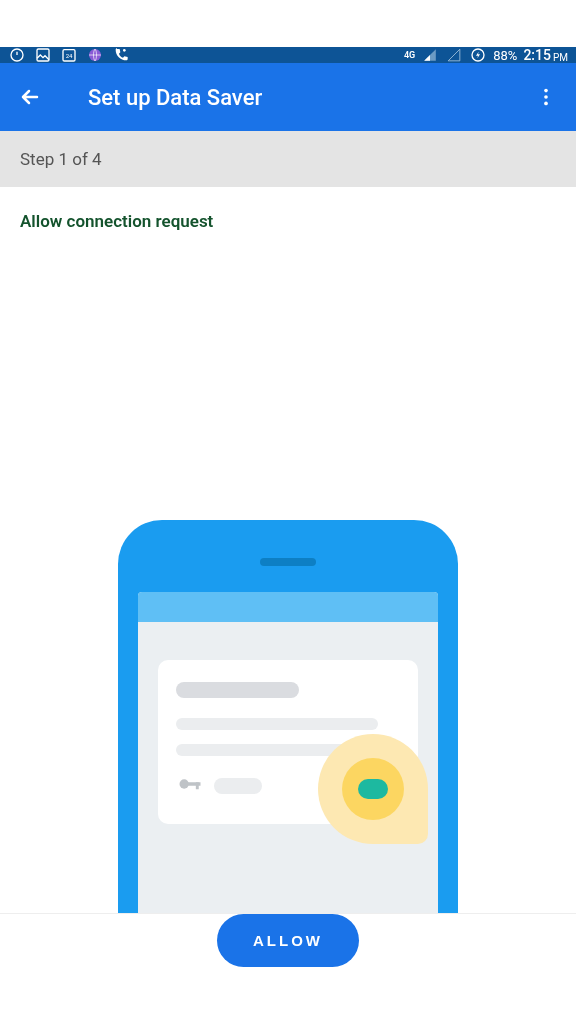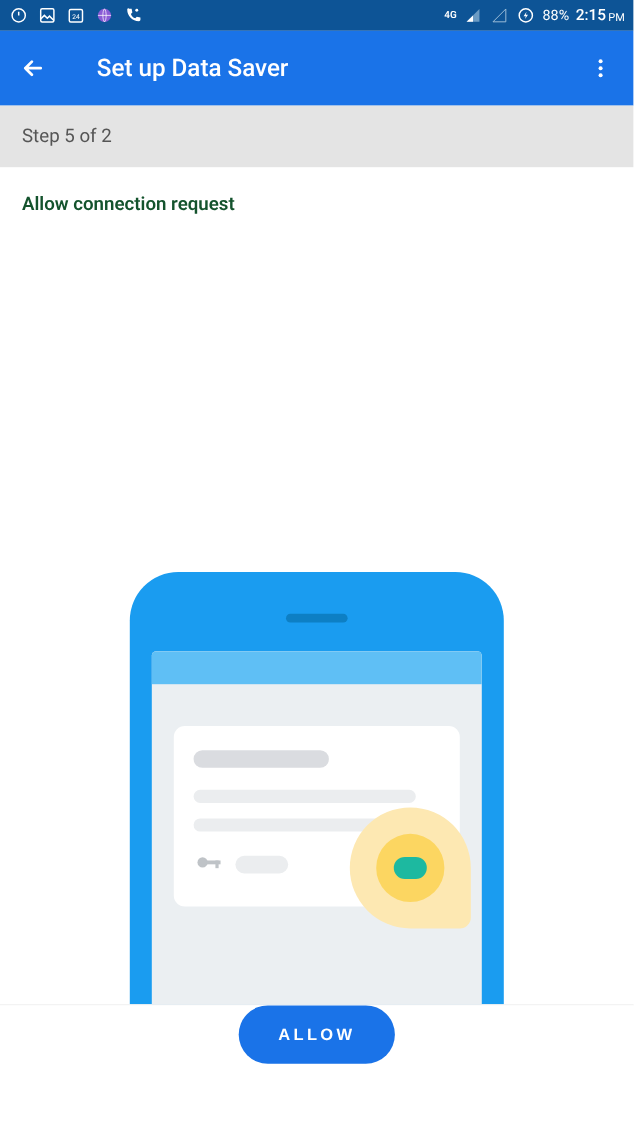--- a/index.html
+++ b/index.html
@@ -1,17 +1,17 @@
 <!DOCTYPE html>
 <html><head>
 <meta charset="utf-8">
 <style>
   * { box-sizing: border-box; margin: 0; padding: 0; }
   html, body { width: 576px; height: 1024px; font-family: Roboto, Arial, sans-serif; background: #fff; overflow: hidden; }
-  .status-bar { height: 28px; background: #0d5496; display: flex; align-items: center; justify-content: space-between; padding: 0 8px; color: #fff; font-size: 13px; }
+  .status-bar { height: 16px; background: #0d5496; display: flex; align-items: center; justify-content: space-between; padding: 0 8px; color: #fff; font-size: 13px; margin-top: 47px; }
   .status-left { display: flex; align-items: center; gap: 8px; }
   .status-right { display: flex; align-items: center; gap: 6px; }
   .sicon { width: 18px; height: 18px; display: inline-flex; align-items: center; justify-content: center; }
   .ampm { font-size: 10px; margin-left: 2px; }
   .app-bar { height: 68px; background: #1a73e8; display: flex; align-items: center; padding: 0 16px; color: #fff; gap: 12px; }
   .back { width: 28px; height: 28px; display: flex; align-items: center; justify-content: center; margin-right: 32px; }
   .title { font-size: 22px; font-weight: 500; flex: 1; }
   .overflow { width: 28px; height: 28px; display: flex; align-items: center; justify-content: center; }
   .step-bar { background: #e4e4e4; padding: 18px 20px; color: #555; font-size: 17px; }
   .content { padding: 24px 20px 0 20px; }
@@ -106,21 +106,21 @@
   <div class="overflow">
     <svg viewBox="0 0 24 24" width="22" height="22" fill="#fff">
         <circle cx="12" cy="5" r="2"></circle>
         <circle cx="12" cy="12" r="2"></circle>
         <circle cx="12" cy="19" r="2"></circle>
       </svg>
   </div>
 </div>
 
 <div class="step-bar">
-  <span>Step 5 of 2</span>
+  <span>Step 1 of 4</span>
 </div>
 
 <div class="content">
   <div class="heading">Allow connection request</div>
 </div>
 
 <div class="illustration-area">
   <div class="phone">
     <div class="speaker"></div>
     <div class="screen">

